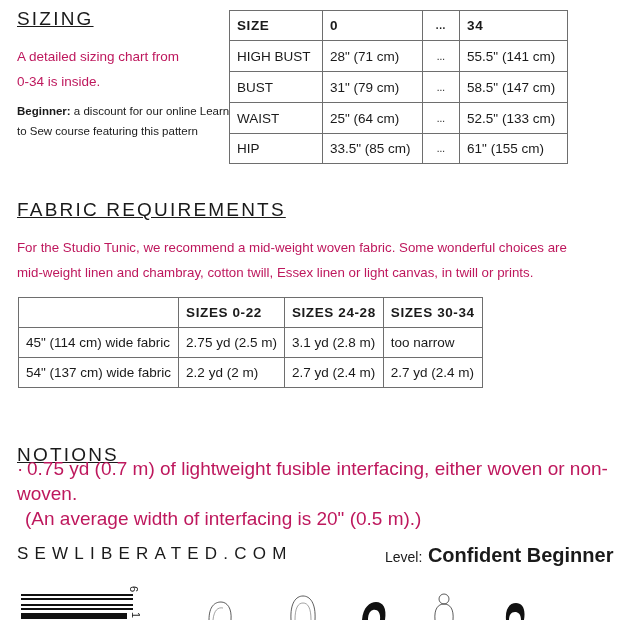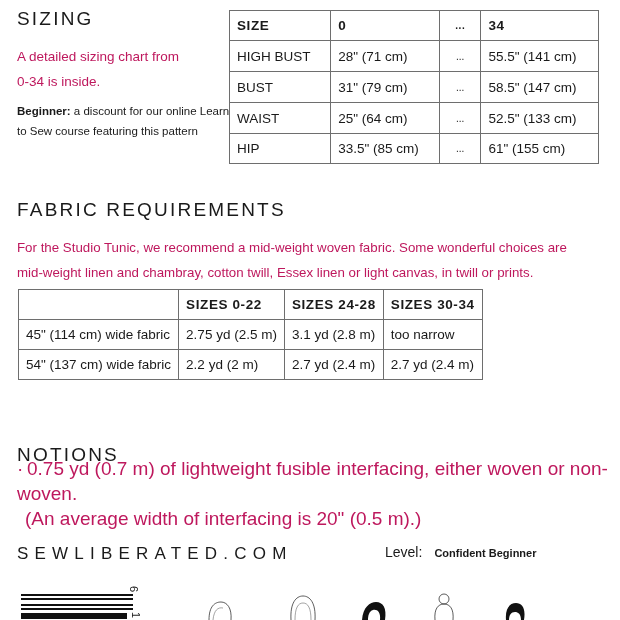--- a/index.html
+++ b/index.html
@@ -1,45 +1,45 @@
 <!DOCTYPE html>
 <html><head>
 <meta charset="utf-8">
 <style>
   html, body { margin: 0; padding: 0; background: #ffffff; }
   body { width: 620px; height: 620px; position: relative; overflow: hidden;
          font-family: "Liberation Sans", "DejaVu Sans", sans-serif; color: #1a1a1a; }
   .abs { position: absolute; }
-  .h-section { font-size: 19px; letter-spacing: 2.2px; font-weight: normal; color: #1a1a1a; margin: 0; }
+  .h-section { font-size: 19px; letter-spacing: 2.2px; font-weight: normal; color: #1a1a1a; margin: 0; text-decoration: underline; }
   .body-text { font-size: 13.5px; line-height: 25px; color: #be185d; }
   .small-text { font-size: 11.5px; line-height: 20px; color: #1a1a1a; }
   .small-text b { font-weight: bold; }
   table.grid { border-collapse: collapse; position: absolute; }
   table.grid td, table.grid th { border: 1.3px solid #6e6e6e; padding: 0 7px; font-size: 13.5px; text-align: left; white-space: nowrap; color: #1a1a1a; }
   table.grid th { font-weight: bold; letter-spacing: 0.6px; }
   .ellipsis { text-align: center !important; font-size: 10px !important; padding: 0 !important; }
   .site { font-size: 17px; letter-spacing: 6.2px; color: #1a1a1a; }
   .level { font-size: 14px; color: #1a1a1a; }
-  .level b { font-weight: bold; font-size: 11px; margin-left: 9px; }
+  .level b { font-weight: bold; font-size: 20px; }
   .barcode div { position: absolute; left: 0; background: #111; height: 2px; }
 </style>
 </head>
 <body>
 
 <h2 class="abs h-section" style="left:17px; top:8px;">SIZING</h2>
 <div class="abs body-text" style="left:17px; top:44px;">
   <div>A detailed sizing chart from</div>
   <div>0-34 is inside.</div>
 </div>
 <div class="abs small-text" style="left:17px; top:101px;">
   <div><b>Beginner:</b><span> a discount for our online Learn</span></div>
   <div>to Sew course featuring this pattern</div>
 </div>
 
-<table class="grid" style="left:229px; top:10px; width:370px;">
+<table class="grid" style="left:229px; top:10px; width:339px;">
   <colgroup>
       <col style="width:93px">
       <col style="width:100px">
       <col style="width:38px">
       <col style="width:108px">
     </colgroup>
   <tbody>
       <tr style="height:30px;">
     <th>SIZE</th>
     <th>0</th>
@@ -72,21 +72,21 @@
   </tr>
 </tbody>
   </table>
 
 <h2 class="abs h-section" style="left:17px; top:199px;">FABRIC REQUIREMENTS</h2>
 <div class="abs body-text" style="left:17px; top:235px; font-size:13.3px;">
   <div>For the Studio Tunic, we recommend a mid-weight woven fabric. Some wonderful choices are</div>
   <div>mid-weight linen and chambray, cotton twill, Essex linen or light canvas, in twill or prints.</div>
 </div>
 
-<table class="grid" style="left:18px; top:289px; width:442px;">
+<table class="grid" style="left:18px; top:297px; width:442px;">
   <colgroup>
       <col style="width:178px">
       <col style="width:124px">
       <col style="width:124px">
       <col style="width:124px">
     </colgroup>
   <tbody>
       <tr style="height:30px;">
     <th></th>
     <th>SIZES 0-22</th>

